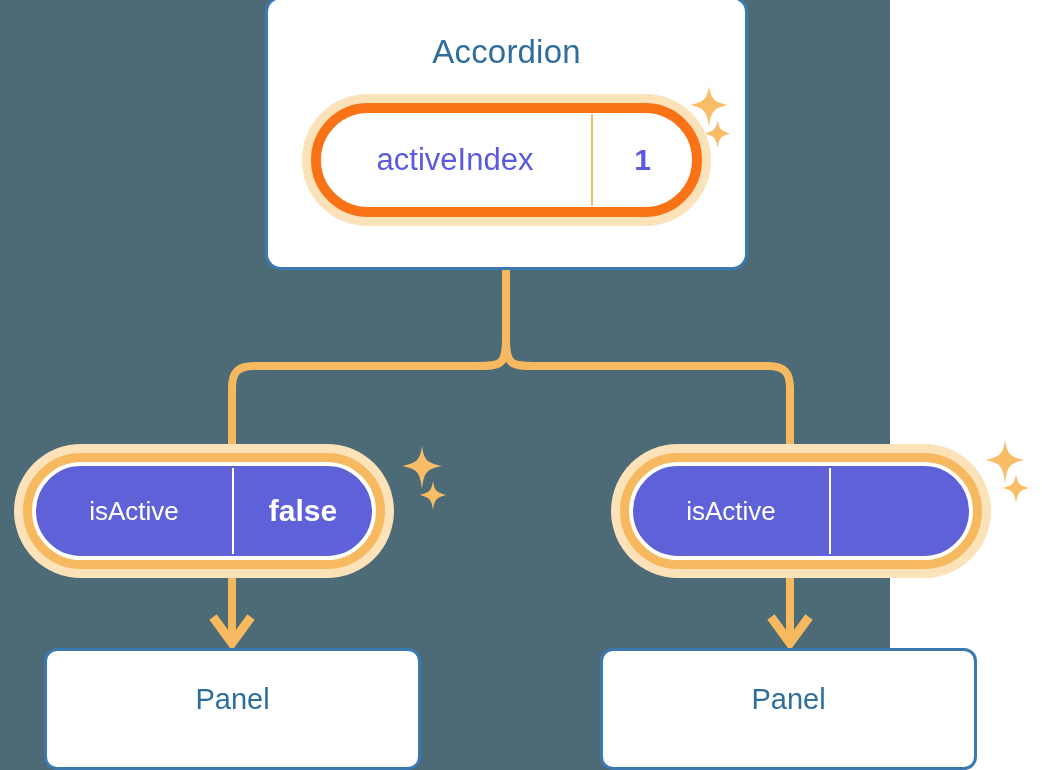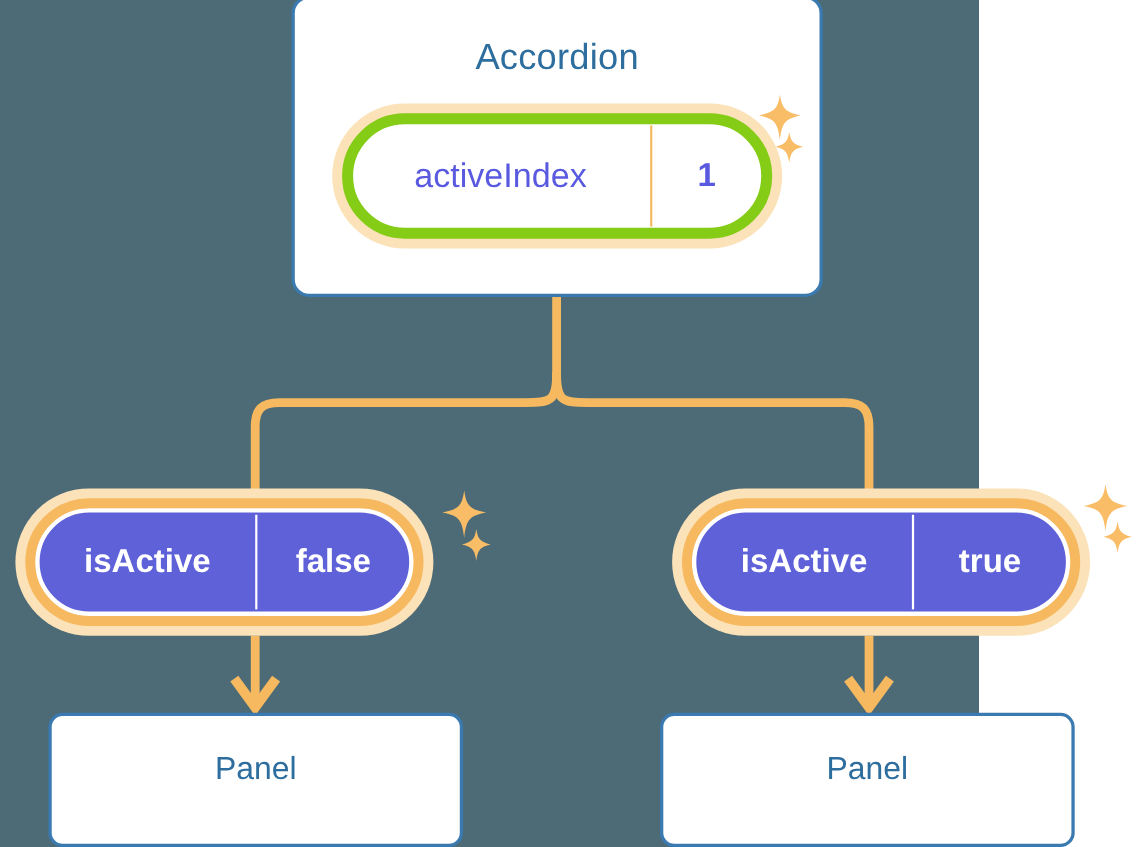--- a/index.html
+++ b/index.html
@@ -89,21 +89,21 @@
   }
 
   
   .pill-top {
     left: 311px;
     top: 103px;
     width: 391px;
     height: 114px;
     border-radius: 57px;
     background: #ffffff;
-    border: 10px solid #84cc16;
+    border: 10px solid #f97316;
     box-shadow: 0 0 0 9px #fbe2b9;
   }
   .pill-top .pill-key,
   .pill-top .pill-val {
     display: flex;
     align-items: center;
     justify-content: center;
     color: #5a5ae0;
   }
   .pill-top .pill-key {
@@ -139,22 +139,22 @@
   .pill-state.right { left: 629px; }
   .pill-state .pill-key,
   .pill-state .pill-val {
     display: flex;
     align-items: center;
     justify-content: center;
     color: #ffffff;
   }
   .pill-state .pill-key {
     flex: 0 0 196px;
-    font-size: 30px;
-    font-weight: 700;
+    font-size: 26px;
+    font-weight: 400;
   }
   .pill-state .pill-divider {
     flex: 0 0 2px;
     background: #ffffff;
     margin: 2px 0;
   }
   .pill-state .pill-val {
     flex: 1 1 auto;
     font-size: 30px;
     font-weight: 700;
@@ -212,21 +212,20 @@
   <svg class="sparkle" style="left:401px; top:446px;" width="42" height="44" viewBox="0 0 42 44">
     <path d="M21 0 C23 14, 26 17, 41 20 C26 23, 23 26, 21 43 C19 26, 16 23, 1 20 C16 17, 19 14, 21 0 Z" fill="#f9bd67"></path>
   </svg>
   <svg class="sparkle" style="left:419px; top:481px;" width="28" height="30" viewBox="0 0 28 30">
     <path d="M14 0 C15.5 9.5, 17.5 11.5, 27 14 C17.5 16.5, 15.5 18.5, 14 29 C12.5 18.5, 10.5 16.5, 1 14 C10.5 11.5, 12.5 9.5, 14 0 Z" fill="#f9bd67"></path>
   </svg>
 
   <div class="pill pill-state right">
     <div class="pill-key">isActive</div>
     <div class="pill-divider"></div>
-    <div class="pill-val">true</div>
   </div>
 
   <svg class="sparkle" style="left:984px; top:440px;" width="42" height="44" viewBox="0 0 42 44">
     <path d="M21 0 C23 14, 26 17, 41 20 C26 23, 23 26, 21 43 C19 26, 16 23, 1 20 C16 17, 19 14, 21 0 Z" fill="#f9bd67"></path>
   </svg>
   <svg class="sparkle" style="left:1002px; top:474px;" width="28" height="30" viewBox="0 0 28 30">
     <path d="M14 0 C15.5 9.5, 17.5 11.5, 27 14 C17.5 16.5, 15.5 18.5, 14 29 C12.5 18.5, 10.5 16.5, 1 14 C10.5 11.5, 12.5 9.5, 14 0 Z" fill="#f9bd67"></path>
   </svg>
 
   <div class="card card-panel left">

